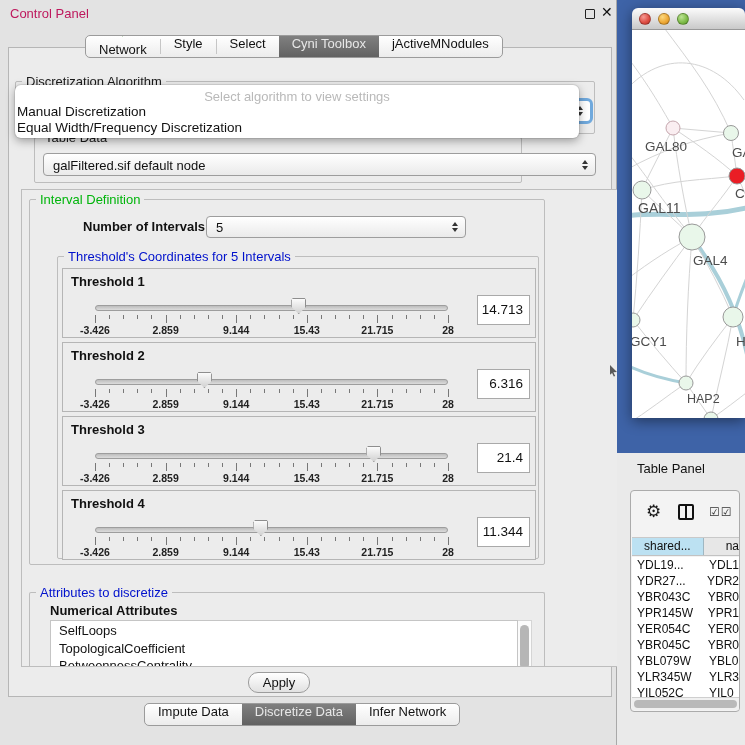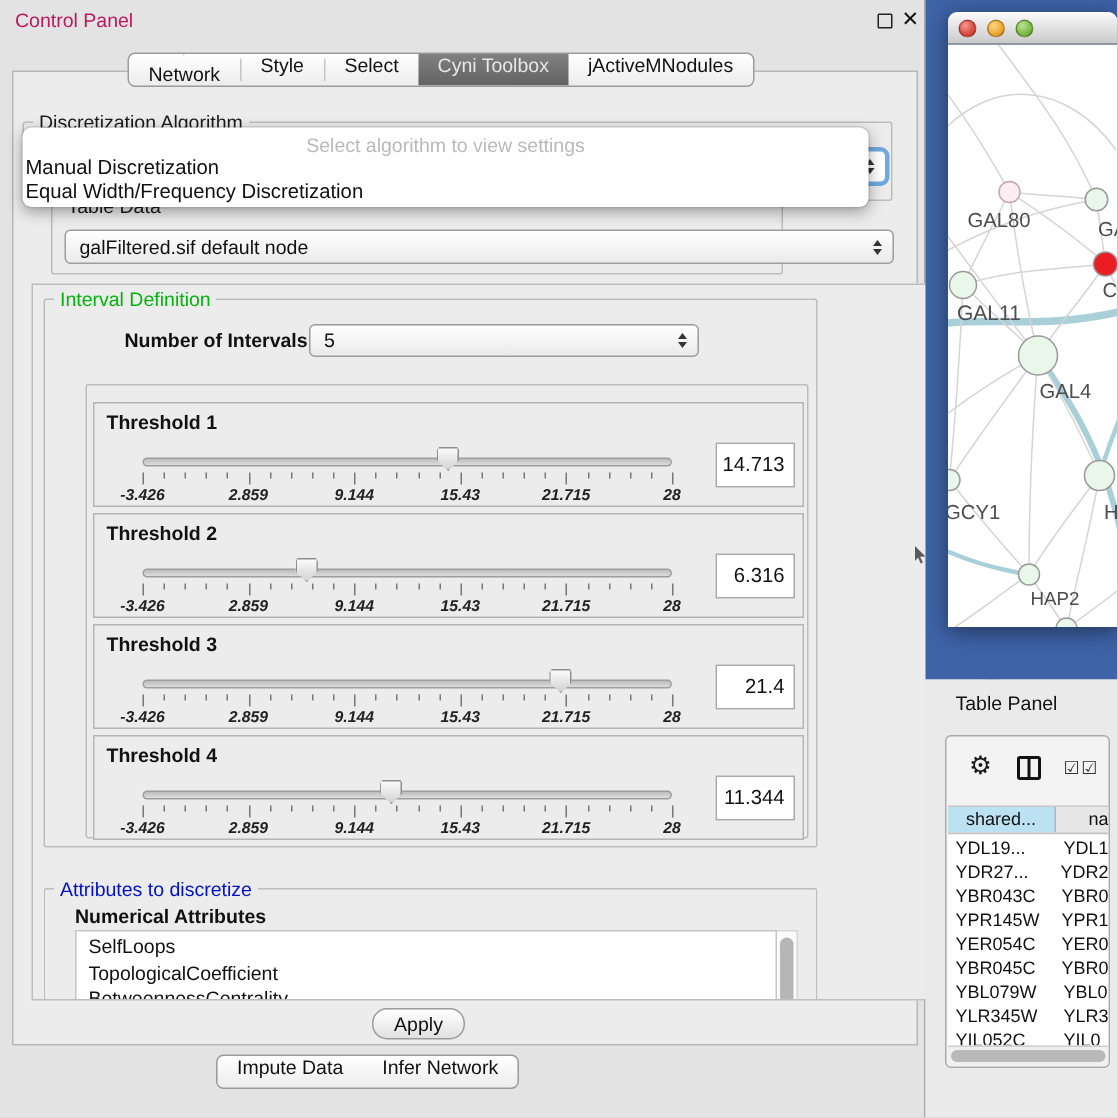--- a/index.html
+++ b/index.html
@@ -53,21 +53,21 @@
   .thr-title{position:absolute;left:8px;top:5px;font-size:13px;font-weight:700;}
   .track{position:absolute;left:32px;top:36px;width:353px;height:6px;background:linear-gradient(#bdbdbd,#dcdcdc);
          border:1px solid #9d9d9d;border-radius:4px;}
   .thumb{position:absolute;top:29px;width:15px;height:16px;background:linear-gradient(#fefefe,#cfcfcf);
          clip-path:polygon(10% 0,90% 0,100% 14%,100% 55%,50% 100%,0 55%,0 14%);
          box-shadow:inset 0 0 0 1px #8e8e8e;}
   .ticks{position:absolute;left:32px;top:46px;width:353px;height:9px;}
   .tick{position:absolute;top:0;width:1px;height:4px;background:#777;}
   .tick.major{height:8px;}
   .tick-labels{position:absolute;left:32px;top:55px;width:353px;height:12px;}
-  .tick-label{position:absolute;top:0;transform:translateX(-50%);font-size:10.5px;font-weight:700;color:#222;white-space:nowrap;font-style:italic;}
+  .tick-label{position:absolute;top:0;transform:translateX(-50%);font-size:10.5px;font-weight:700;color:#222;white-space:nowrap;}
   .valbox{position:absolute;left:414px;top:26px;width:53px;height:30px;background:#fff;border:1px solid #a9a9a9;
           font-size:13.5px;line-height:28px;text-align:right;padding-right:6px;}
   .ag{left:7px;top:402px;width:516px;height:90px;border-bottom:none;}
   .na-label{position:absolute;left:20px;top:10px;font-size:13px;font-weight:700;}
   .attr-list{position:absolute;left:20px;top:27px;width:468px;height:49px;background:#fff;border:1px solid #c5c5c5;
              overflow:hidden;font-size:13px;line-height:17.5px;padding:1px 0 0 8px;}
   .attr-scroll{position:absolute;left:488px;top:27px;width:14px;height:49px;background:#fbfbfb;border:1px solid #d5d5d5;border-left:none;}
   .attr-thumb{position:absolute;left:2px;top:4px;width:9px;height:44px;background:#b6b6b6;border-radius:5px;}
   .apply-btn{position:absolute;left:239px;top:624px;width:62px;height:21px;border:1px solid #9c9c9c;border-radius:10px;
              background:linear-gradient(#ffffff,#e1e1e1);font-size:13px;text-align:center;line-height:19px;}
@@ -175,20 +175,21 @@
           <span class="group-title green">Interval Definition</span>
           <span class="ni-label">Number of Intervals</span>
           <div class="combo ni-combo">
             <span class="combo-text">5</span>
             <span class="spinner">
                 <i class="up"></i>
                 <i class="down"></i>
               </span>
           </div>
           <div class="group tg">
+            <span class="group-title blue">Threshold's Coordinates for 5 Intervals</span>
             <div class="thr-block" style="top:11px">
               <span class="thr-title">Threshold 1</span>
               <div class="track"></div>
               <div class="thumb" style="left: 228.251px;"></div>
               <div class="ticks">
                   <div class="tick major" style="left: 0px;"></div>
                   <div class="tick" style="left: 14.12px;"></div>
                   <div class="tick" style="left: 28.24px;"></div>
                   <div class="tick" style="left: 42.36px;"></div>
                   <div class="tick" style="left: 56.48px;"></div>
@@ -370,20 +371,23 @@
           <div class="vthumb"></div>
         </div>
       </div>
 
       <div class="apply-btn">Apply</div>
     </div>
 
     <div class="seg bottom-tabs">
       <div class="seg-item">
         <span>Impute Data</span>
+        </div>
+      <div class="seg-item selected">
+        <span>Discretize Data</span>
         </div>
       <div class="seg-item">
         <span>Infer Network</span>
         </div>
     </div>
   </div>
 
   <div class="desktop"></div>
 
   <div class="net-window">

